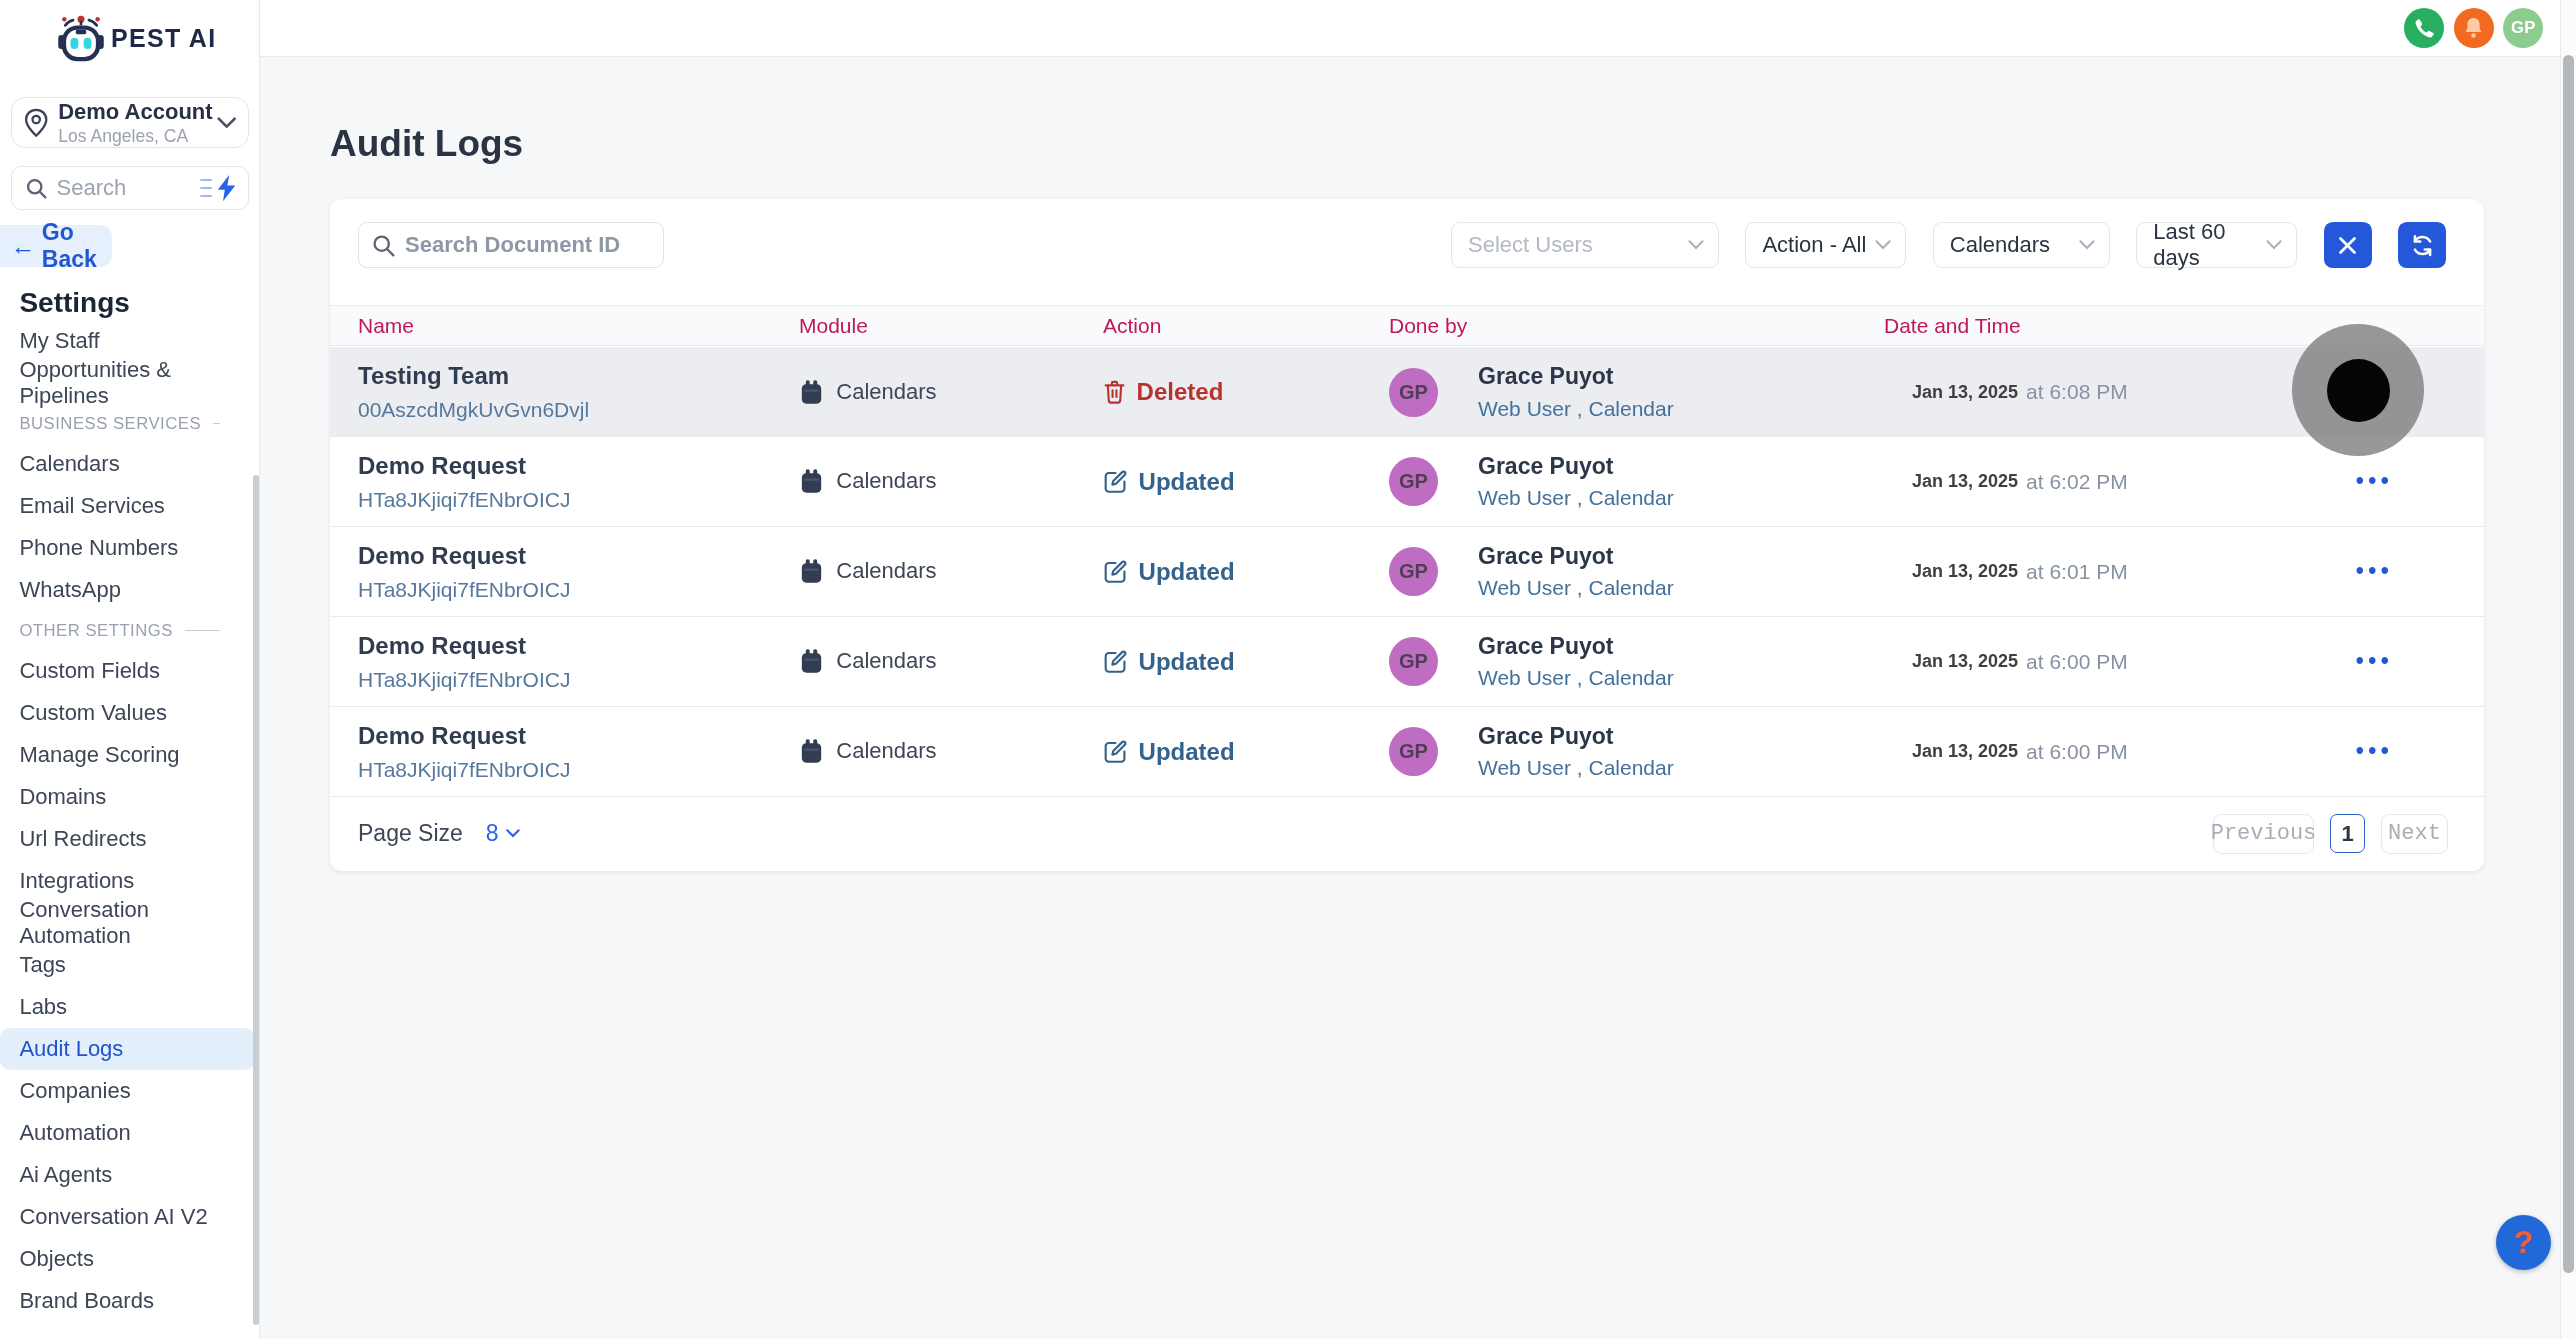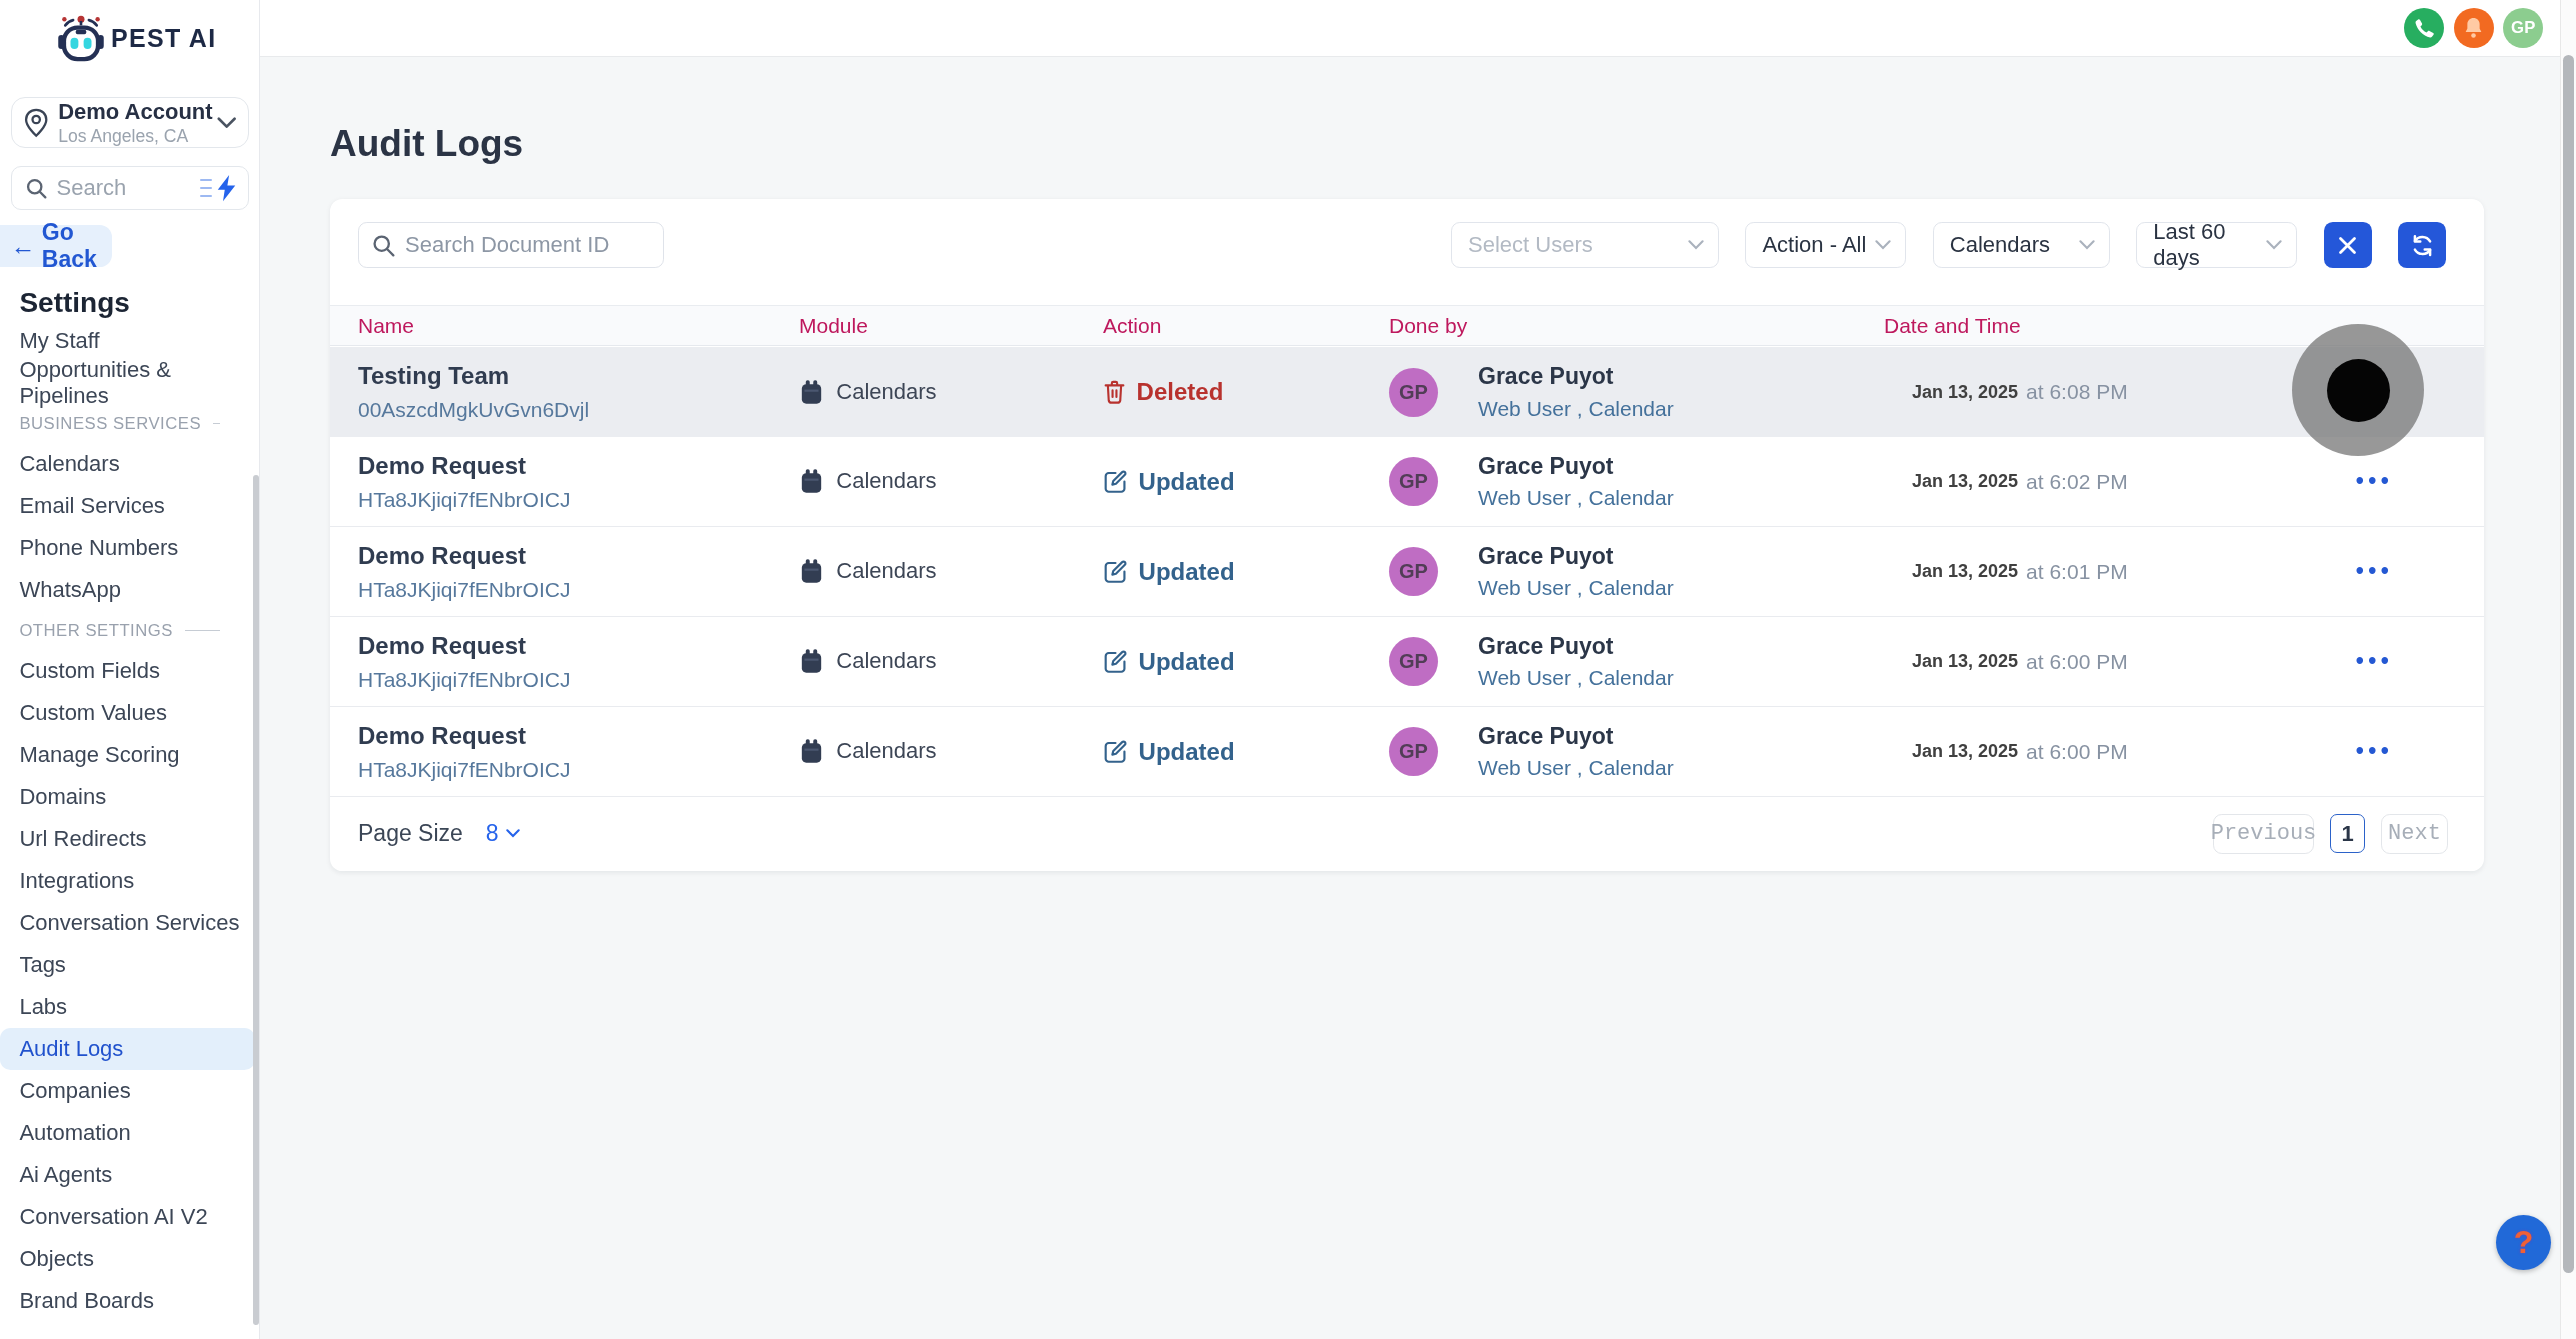--- a/index.html
+++ b/index.html
@@ -43,21 +43,21 @@
   .cb-bell { background:#f26a21; }
   .cb-avatar { background:#8ccd8f; font-size:16.7px; font-weight:700; color:#ffffff; letter-spacing:0.4px; }
 
   
   .page-title { position:absolute; left:330px; top:123px; font-size:37px; font-weight:700; color:#2b3445; z-index:2; }
   .card { position:absolute; left:330px; top:199px; width:2154px; height:672px; background:#ffffff; border-radius:12.3px; box-shadow:0 1.8px 5.3px rgba(15,23,42,.07); z-index:2; }
 
   
   .filter-bar { position:absolute; left:0; top:0; width:100%; height:106px; }
   .doc-search { position:absolute; left:28px; top:23px; width:306px; height:46px; border:0.9px solid #dfe3ea; border-radius:8.8px; display:flex; align-items:center; padding:0 12.3px; background:#fff; }
-  .doc-search input { border:none; outline:none; flex:1; font-size:22px; color:#374151; margin-left:8.8px; min-width:0; font-family:"Liberation Sans",sans-serif; }
+  .doc-search input { border:none; outline:none; flex:1; font-size:22px; color:#374151; margin-left:8.8px; min-width:0; font-family:"Liberation Sans",sans-serif;font-weight:bold; }
   .doc-search input::placeholder { color:#8d97a5; }
   .filters-right { position:absolute; right:38px; top:23px; display:flex; gap:26.4px; align-items:center; }
   .select { height:46px; border:0.9px solid #e1e5ec; border-radius:8.8px; background:#fff; display:flex; align-items:center; justify-content:space-between; padding:0 14px 0 16px; font-size:22px; color:#2a3342; cursor:pointer; }
   .select .ph { color:#b3bac4; }
   .sel-users { width:268px; } .sel-action { width:161px; } .sel-module { width:177px; } .sel-range { width:161px; }
   .btn-blue { width:48px; height:46px; background:#2457d9; border:none; border-radius:8.8px; display:flex; align-items:center; justify-content:center; cursor:pointer; }
 
   
   .tgrid { display:grid; grid-template-columns:441px 304px 286px 495px 470px 1fr; padding-left:28px; align-items:center; }
   .thead { position:absolute; left:0; top:106px; width:100%; height:41px; background:#f9fafc; border-top:0.9px solid #e9ecf0; border-bottom:0.9px solid #e6e9ee; font-size:21px; color:#be185d; font-weight:500; }
@@ -195,21 +195,21 @@
       <div class="side-section">
           <span>OTHER SETTINGS</span>
           <span class="sec-line"></span>
         </div>
       <div class="side-item">Custom Fields</div>
       <div class="side-item">Custom Values</div>
       <div class="side-item">Manage Scoring</div>
       <div class="side-item">Domains</div>
       <div class="side-item">Url Redirects</div>
       <div class="side-item">Integrations</div>
-      <div class="side-item">Conversation Services</div>
+      <div class="side-item">Conversation Automation</div>
       <div class="side-item">Tags</div>
       <div class="side-item">Labs</div>
       <div class="side-item active">Audit Logs</div>
       <div class="side-item">Companies</div>
       <div class="side-item">Automation</div>
       <div class="side-item">Ai Agents</div>
       <div class="side-item">Conversation AI V2</div>
       <div class="side-item">Objects</div>
       <div class="side-item">Brand Boards</div>
     </div>

